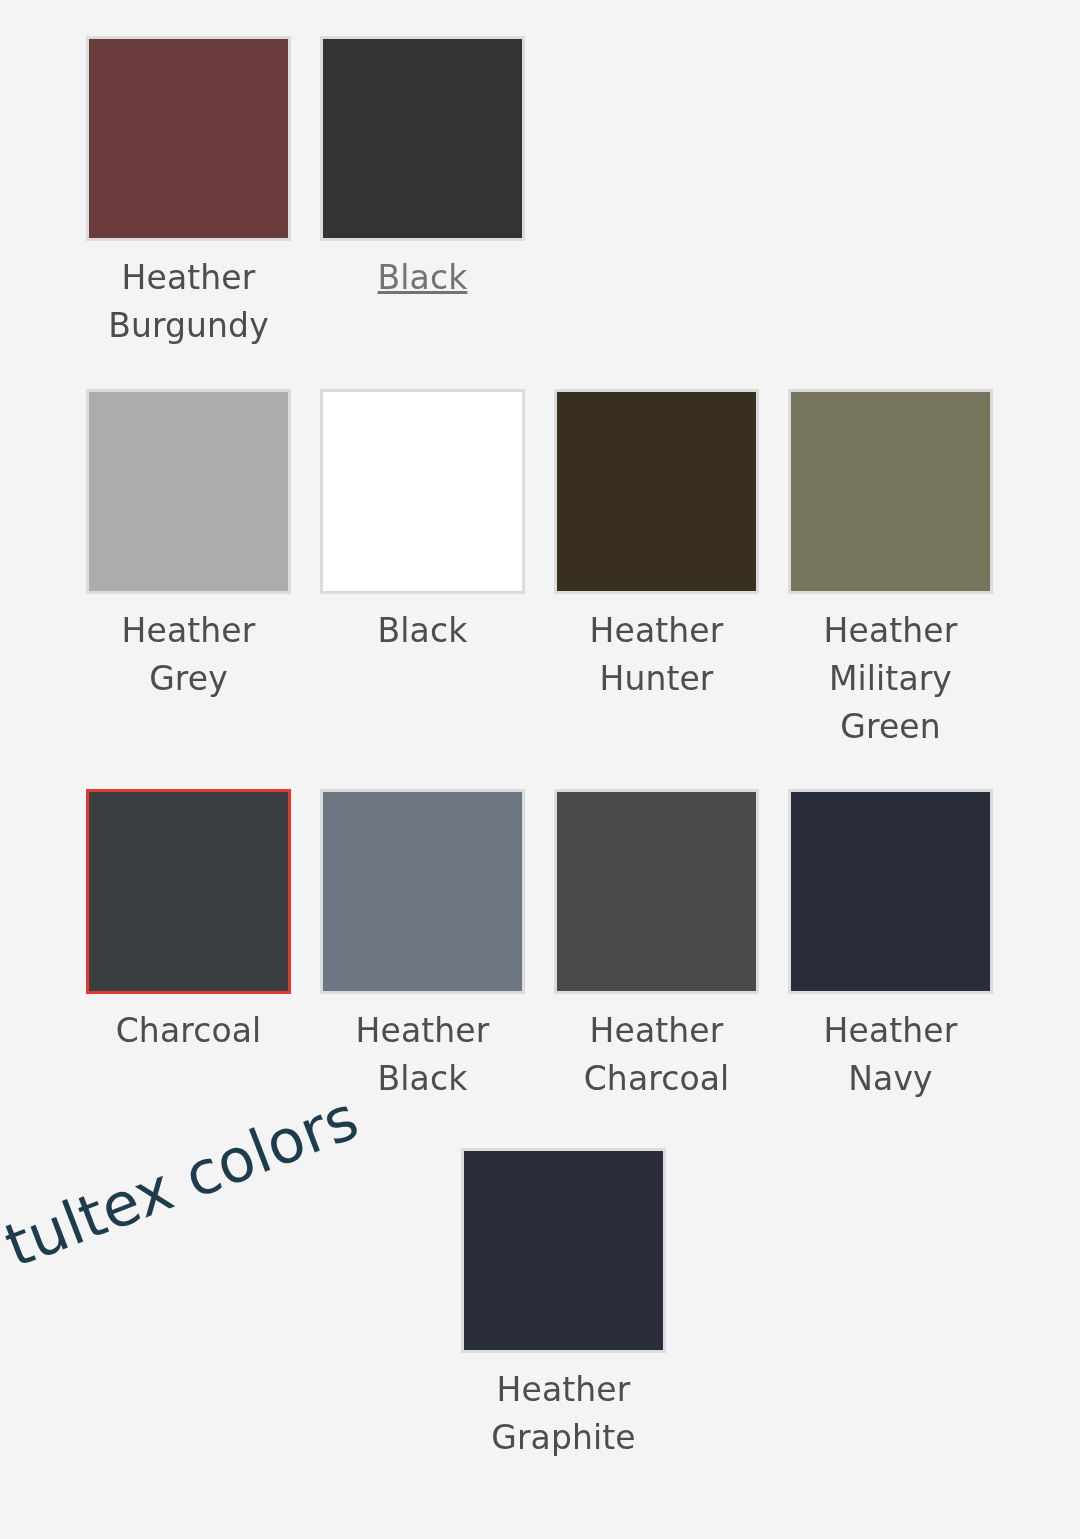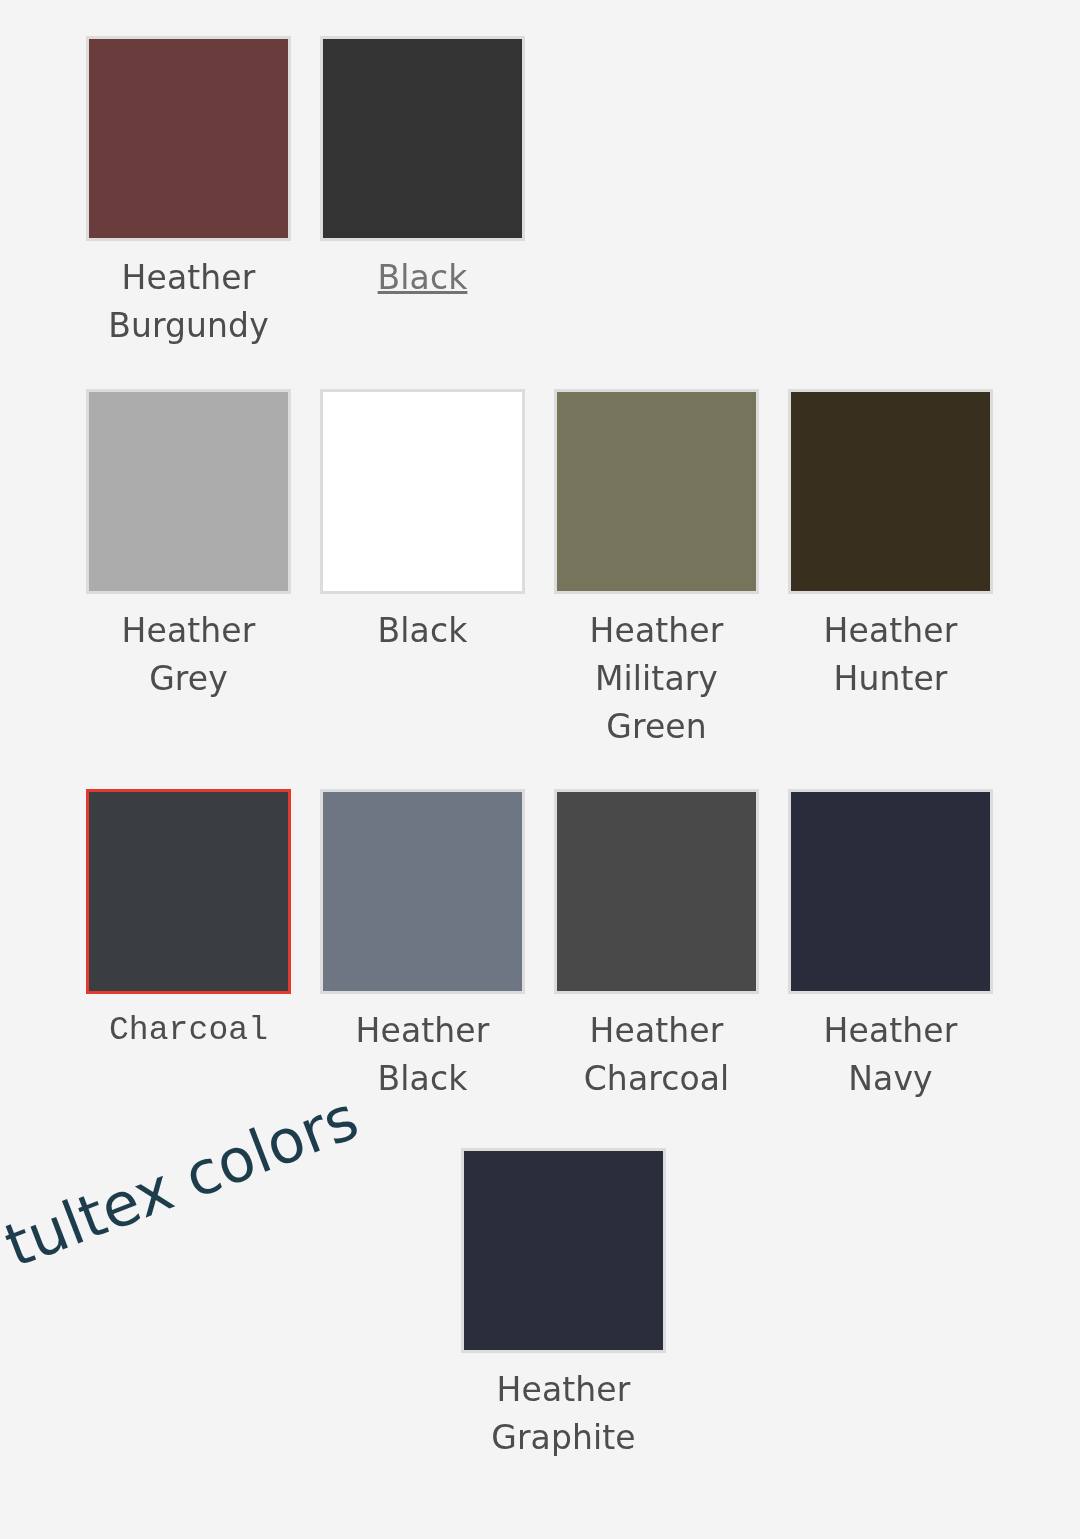--- a/index.html
+++ b/index.html
@@ -118,33 +118,33 @@
   <div class="swatch-grid row-2" style="top:389px;">
     <div class="swatch-cell">
       <div class="swatch-chip" style="background-color: rgb(172, 172, 172); border-color: rgb(220, 220, 220);"></div>
       <div class="swatch-label" style="color: rgb(77, 77, 77);">Heather Grey</div>
     </div>
     <div class="swatch-cell">
       <div class="swatch-chip" style="background-color: rgb(255, 255, 255); border-color: rgb(220, 220, 220);"></div>
       <div class="swatch-label" style="color: rgb(77, 77, 77);">Black</div>
     </div>
     <div class="swatch-cell">
+      <div class="swatch-chip" style="background-color: rgb(56, 47, 31); border-color: rgb(220, 220, 220);"></div>
+      <div class="swatch-label" style="color: rgb(77, 77, 77);">Heather Hunter</div>
+    </div>
+    <div class="swatch-cell">
       <div class="swatch-chip" style="background-color: rgb(118, 116, 91); border-color: rgb(220, 220, 220);"></div>
       <div class="swatch-label" style="color: rgb(77, 77, 77);">Heather Military Green</div>
-    </div>
-    <div class="swatch-cell">
-      <div class="swatch-chip" style="background-color: rgb(56, 47, 31); border-color: rgb(220, 220, 220);"></div>
-      <div class="swatch-label" style="color: rgb(77, 77, 77);">Heather Hunter</div>
     </div>
   </div>
 
   <div class="swatch-grid row-3" style="top:789px;">
     <div class="swatch-cell selected">
       <div class="swatch-chip" style="background-color: rgb(58, 62, 64); border-color: rgb(227, 57, 46);"></div>
-      <div class="swatch-label" style="color: rgb(77, 77, 77); font-family: Liberation Mono, monospace;">Charcoal</div>
+      <div class="swatch-label" style="color: rgb(77, 77, 77);">Charcoal</div>
     </div>
     <div class="swatch-cell">
       <div class="swatch-chip" style="background-color: rgb(109, 118, 130); border-color: rgb(220, 220, 220);"></div>
       <div class="swatch-label" style="color: rgb(77, 77, 77);">Heather Black</div>
     </div>
     <div class="swatch-cell">
       <div class="swatch-chip" style="background-color: rgb(73, 73, 73); border-color: rgb(220, 220, 220);"></div>
       <div class="swatch-label" style="color: rgb(77, 77, 77);">Heather Charcoal</div>
     </div>
     <div class="swatch-cell">

